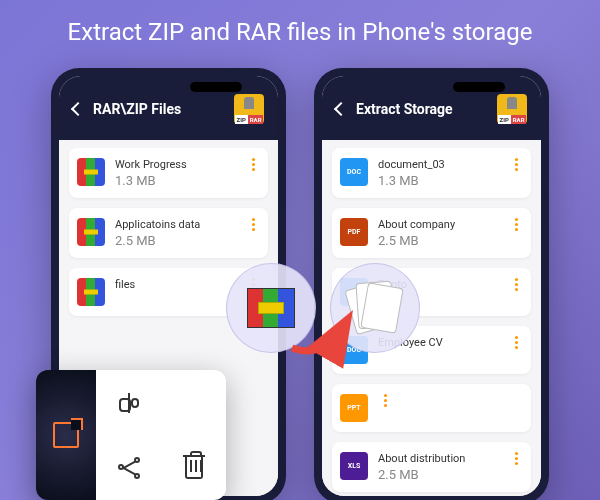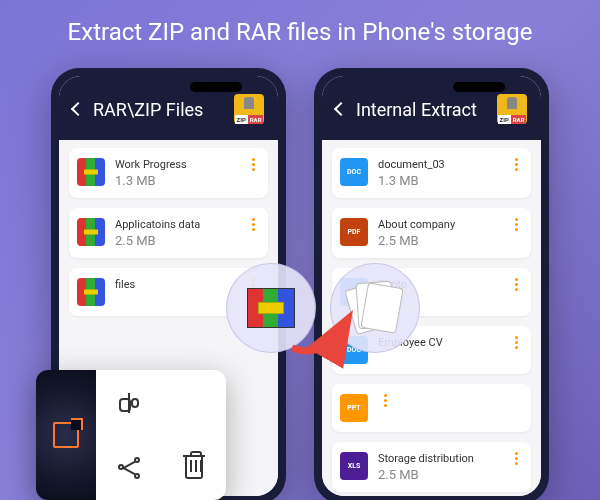--- a/index.html
+++ b/index.html
@@ -4,21 +4,21 @@
 <style>
 *{margin:0;padding:0;box-sizing:border-box;font-family:-apple-system,BlinkMacSystemFont,"Segoe UI",Roboto,sans-serif}
 body{width:600px;height:500px;background:linear-gradient(135deg,#7b75d6 0%,#8a7fd8 50%,#6d5fb8 100%);overflow:hidden;position:relative}
 .headline{text-align:center;color:#fff;font-size:24px;font-weight:400;padding:18px 0 22px}
 .phones{display:flex;justify-content:center;gap:28px;padding:0 30px}
 .phone{width:235px;background:#1a1d3a;border-radius:28px;padding:8px;box-shadow:0 10px 40px rgba(0,0,0,.3)}
 .phone-inner{background:#f5f5f7;border-radius:22px;overflow:hidden;height:420px;display:flex;flex-direction:column}
 .phone-header{background:#1a1d3a;color:#fff;padding:18px 14px 16px;display:flex;align-items:center;gap:10px;position:relative}
 .notch{position:absolute;top:6px;right:36px;width:52px;height:10px;background:#000;border-radius:6px}
 .back-icon{width:10px;height:10px;border-left:2px solid #fff;border-bottom:2px solid #fff;transform:rotate(45deg)}
-.app-title{font-size:18px;font-weight:400;flex:1}
+.app-title{font-size:14px;font-weight:700;flex:1}
 .app-logo{width:30px;height:30px;background:#f0b818;border-radius:4px;position:relative;display:flex;align-items:flex-end;justify-content:center;font-size:6px;font-weight:700}
 .app-logo::before{content:"";position:absolute;top:3px;left:50%;transform:translateX(-50%);width:10px;height:12px;background:#888;border-radius:3px 3px 0 0}
 .app-logo-text{display:flex;gap:0}
 .app-logo-zip{background:#fff;color:#333;padding:1px 2px}
 .app-logo-rar{background:#d44;color:#fff;padding:1px 2px}
 .file-list{background:#f5f5f7;flex:1;padding:8px 10px;overflow:hidden}
 .file-row{background:#fff;border-radius:8px;padding:10px 8px;margin-bottom:10px;display:flex;align-items:flex-start;gap:10px;box-shadow:0 1px 3px rgba(0,0,0,.06)}
 .file-icon{width:28px;height:28px;border-radius:4px;flex-shrink:0;display:flex;align-items:center;justify-content:center;font-size:7px;font-weight:700;color:#fff}
 .icon-rar{background:linear-gradient(90deg,#d33 0 33%,#3a3 33% 66%,#35d 66% 100%);position:relative}
 .icon-rar::after{content:"";position:absolute;width:14px;height:5px;background:#ec0;top:50%;left:50%;transform:translate(-50%,-50%)}
@@ -127,21 +127,21 @@
           </div>
         </div>
     </div>
   </div>
 
   <div class="phone">
     <div class="phone-inner">
       <div class="phone-header">
         <div class="notch"></div>
         <div class="back-icon"></div>
-        <div class="app-title">Internal Extract</div>
+        <div class="app-title">Extract Storage</div>
         <div class="app-logo">
           <div class="app-logo-text">
             <span class="app-logo-zip">ZIP</span>
             <span class="app-logo-rar">RAR</span>
           </div>
         </div>
       </div>
       <div class="file-list" id="list-right">
           <div class="file-row">
             <div class="file-icon icon-doc">DOC</div>
@@ -195,21 +195,21 @@
             <div class="file-icon icon-ppt">PPT</div>
             <div class="file-menu">
               <span></span>
               <span></span>
               <span></span>
             </div>
           </div>
           <div class="file-row">
             <div class="file-icon icon-xls">XLS</div>
             <div class="file-info">
-              <div class="file-name">Storage distribution</div>
+              <div class="file-name">About distribution</div>
               <div class="file-size">2.5 MB</div>
             </div>
             <div class="file-menu">
               <span></span>
               <span></span>
               <span></span>
             </div>
           </div>
         </div>
     </div>

